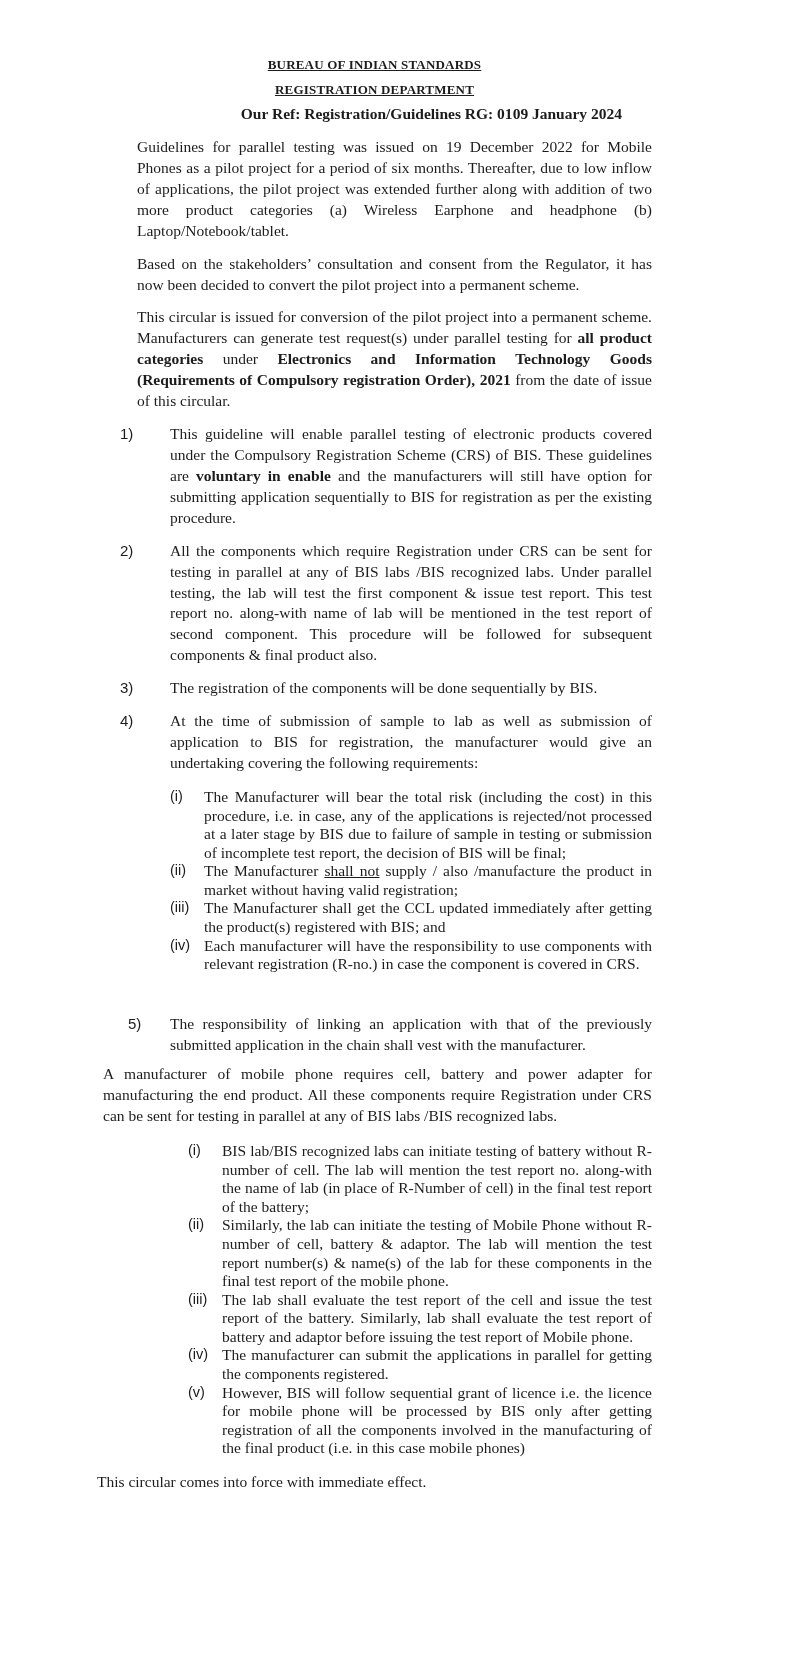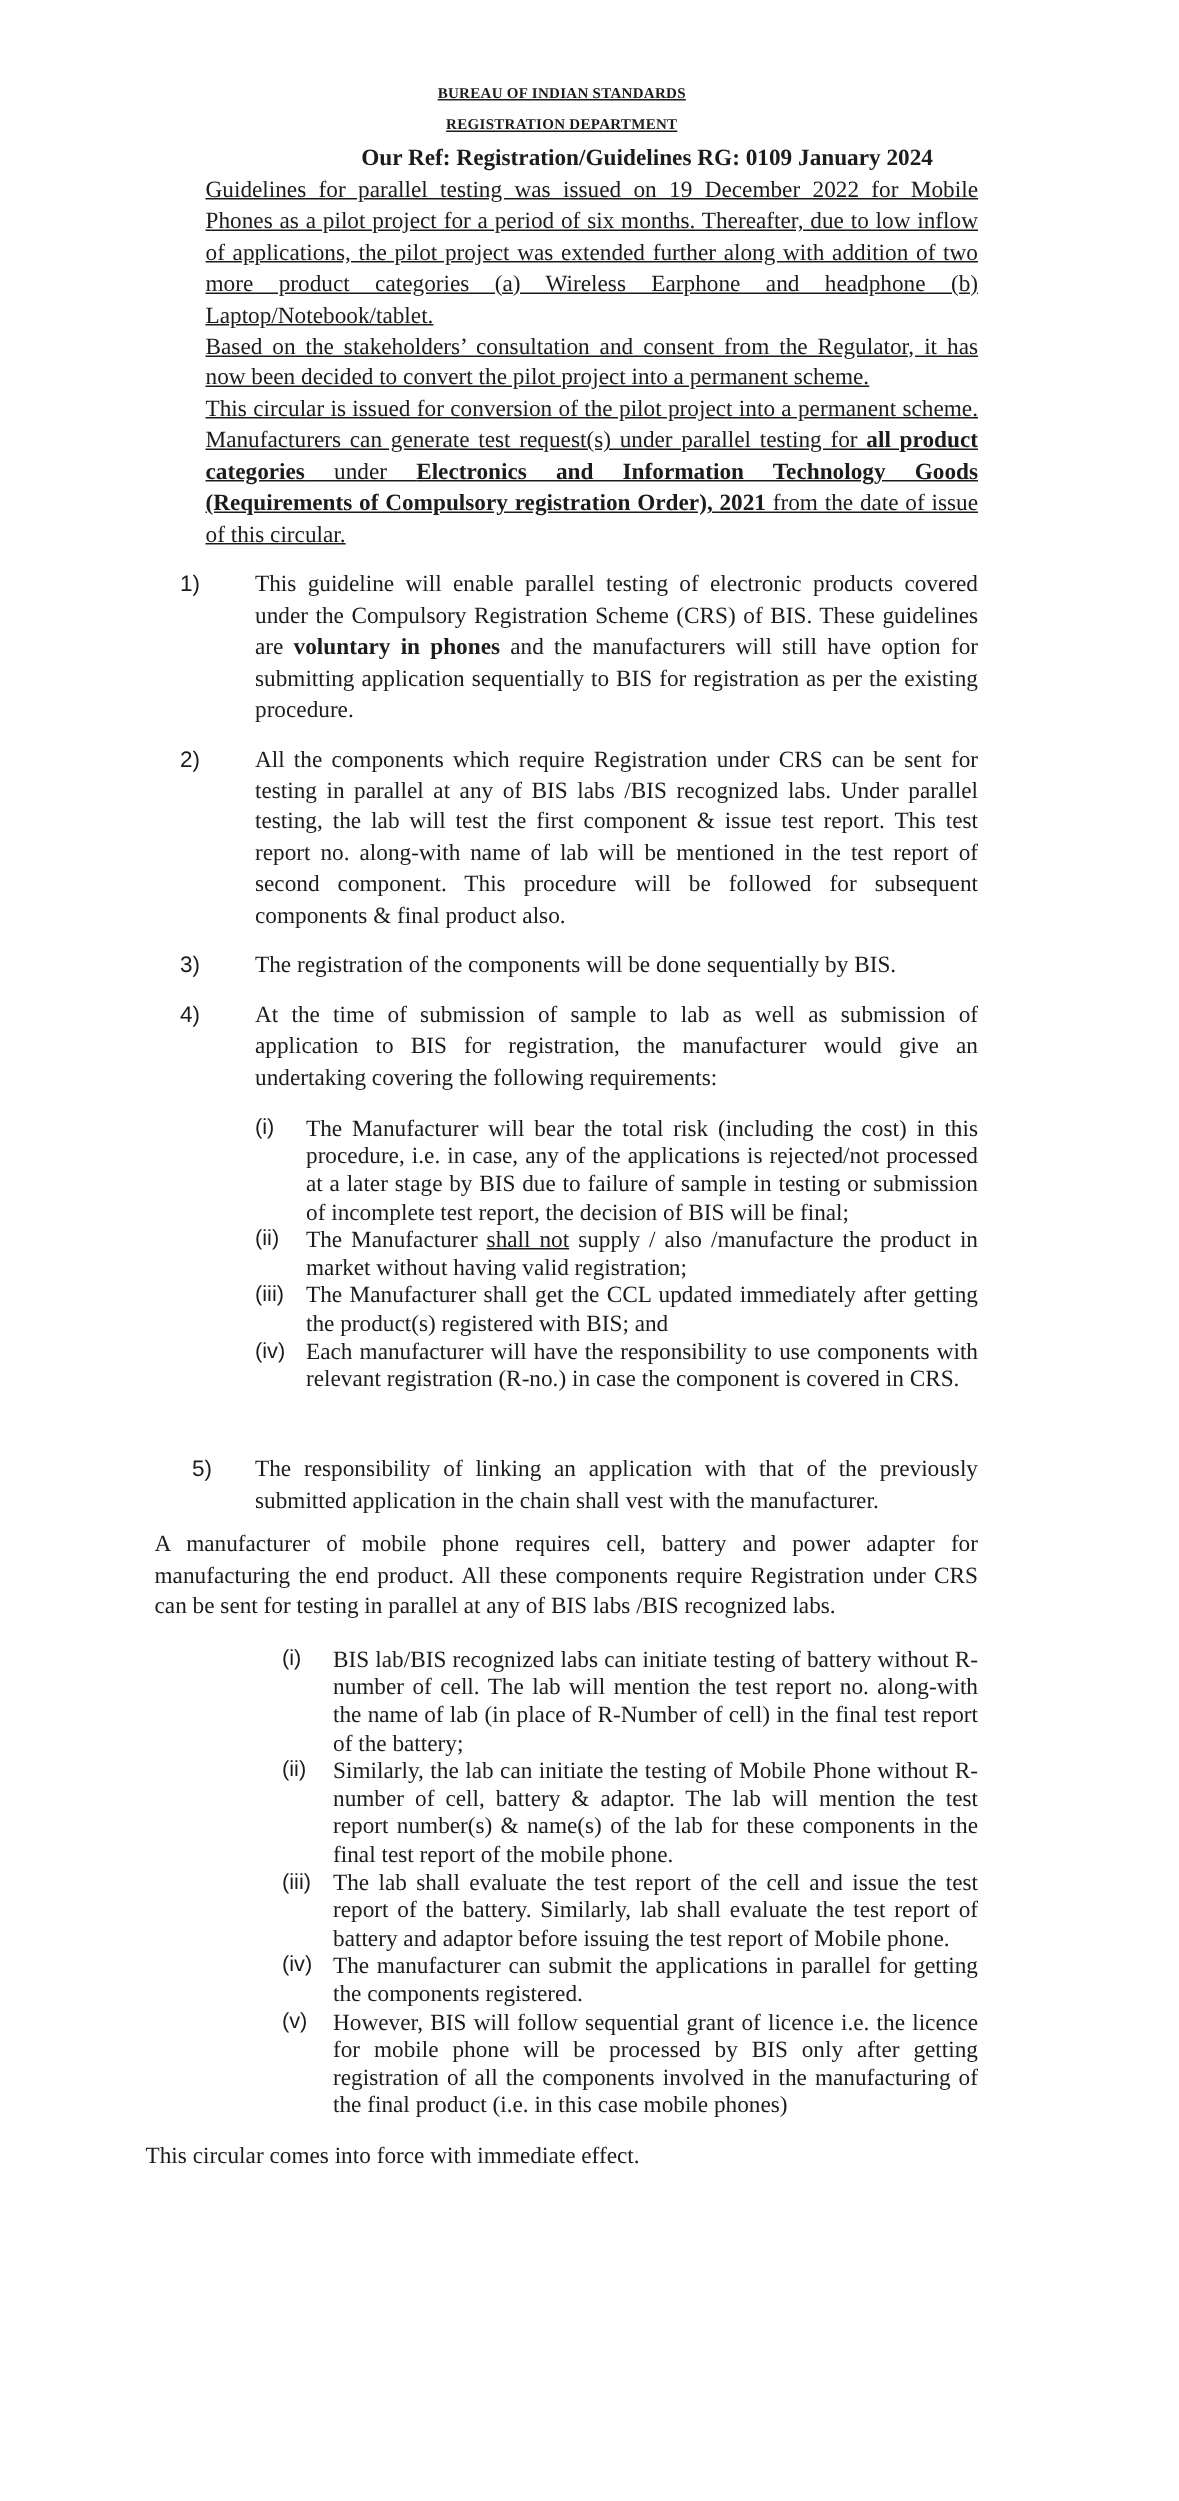--- a/index.html
+++ b/index.html
@@ -19,21 +19,21 @@
   .page {
     box-sizing: border-box;
     width: 786px;
     height: 1667px;
     padding: 56px 134px 0 97px;
   }
   .b { font-weight: bold; }
   .u { text-decoration: underline; }
 
   h1, h2 {
-    font-size: 10px;
+    font-size: 13px;
     font-weight: bold;
     text-decoration: underline;
     text-align: center;
     margin: 0 0 7px 0;
     letter-spacing: 0.2px;
   }
   h2 { margin-bottom: 6px; }
 
   .refline {
     display: flex;
@@ -41,23 +41,22 @@
     font-weight: bold;
     margin: 6px 30px 0 40px;
   }
 
   .subject {
     font-weight: bold;
     margin: 12px 0 0 40px;
   }
 
   .para {
-    margin: 0 0 0 40px;
+    margin: 12px 0 0 40px;
     text-align: justify;
-    text-decoration: underline;
   }
 
   .row {
     display: grid;
     grid-template-columns: 73px 1fr;
     margin-top: 12px;
   }
   .row .marker {
     padding-left: 23px;
     font-family: "Liberation Sans", sans-serif;
@@ -122,21 +121,21 @@
     <span>09 January 2024</span>
   </div>
 
 
   <p class="para">Guidelines for parallel testing was issued on 19 December 2022 for Mobile Phones as a pilot project for a period of six months. Thereafter, due to low inflow of applications, the pilot project was extended further along with addition of two more product categories (a) Wireless Earphone and headphone (b) Laptop/Notebook/tablet.</p>
   <p class="para">Based on the stakeholders’ consultation and consent from the Regulator, it has now been decided to convert the pilot project into a permanent scheme.</p>
   <p class="para"><span>This circular is issued for conversion of the pilot project into a permanent scheme. Manufacturers can generate test request(s) under parallel testing for </span><span class="b">all product categories</span><span> under </span><span class="b">Electronics and Information Technology Goods (Requirements of Compulsory registration Order), 2021</span><span> from the date of issue of this circular.</span></p>
 
   <div class="row">
     <span class="marker">1)</span>
-    <p class="txt"><span>This guideline will enable parallel testing of electronic products covered under the Compulsory Registration Scheme (CRS) of BIS. These guidelines are </span><span class="b">voluntary in phones</span><span> and the manufacturers will still have option for submitting application sequentially to BIS for registration as per the existing procedure.</span></p>
+    <p class="txt"><span>This guideline will enable parallel testing of electronic products covered under the Compulsory Registration Scheme (CRS) of BIS. These guidelines are </span><span class="b">voluntary in enable</span><span> and the manufacturers will still have option for submitting application sequentially to BIS for registration as per the existing procedure.</span></p>
   </div>
 
   <div class="row">
     <span class="marker">2)</span>
     <p class="txt">All the components which require Registration under CRS can be sent for testing in parallel at any of BIS labs /BIS recognized labs. Under parallel testing, the lab will test the first component &amp; issue test report. This test report no. along-with name of lab will be mentioned in the test report of second component. This procedure will be followed for subsequent components &amp; final product also.</p>
   </div>
 
   <div class="row">
     <span class="marker">3)</span>
     <p class="txt">The registration of the components will be done sequentially by BIS.</p>

